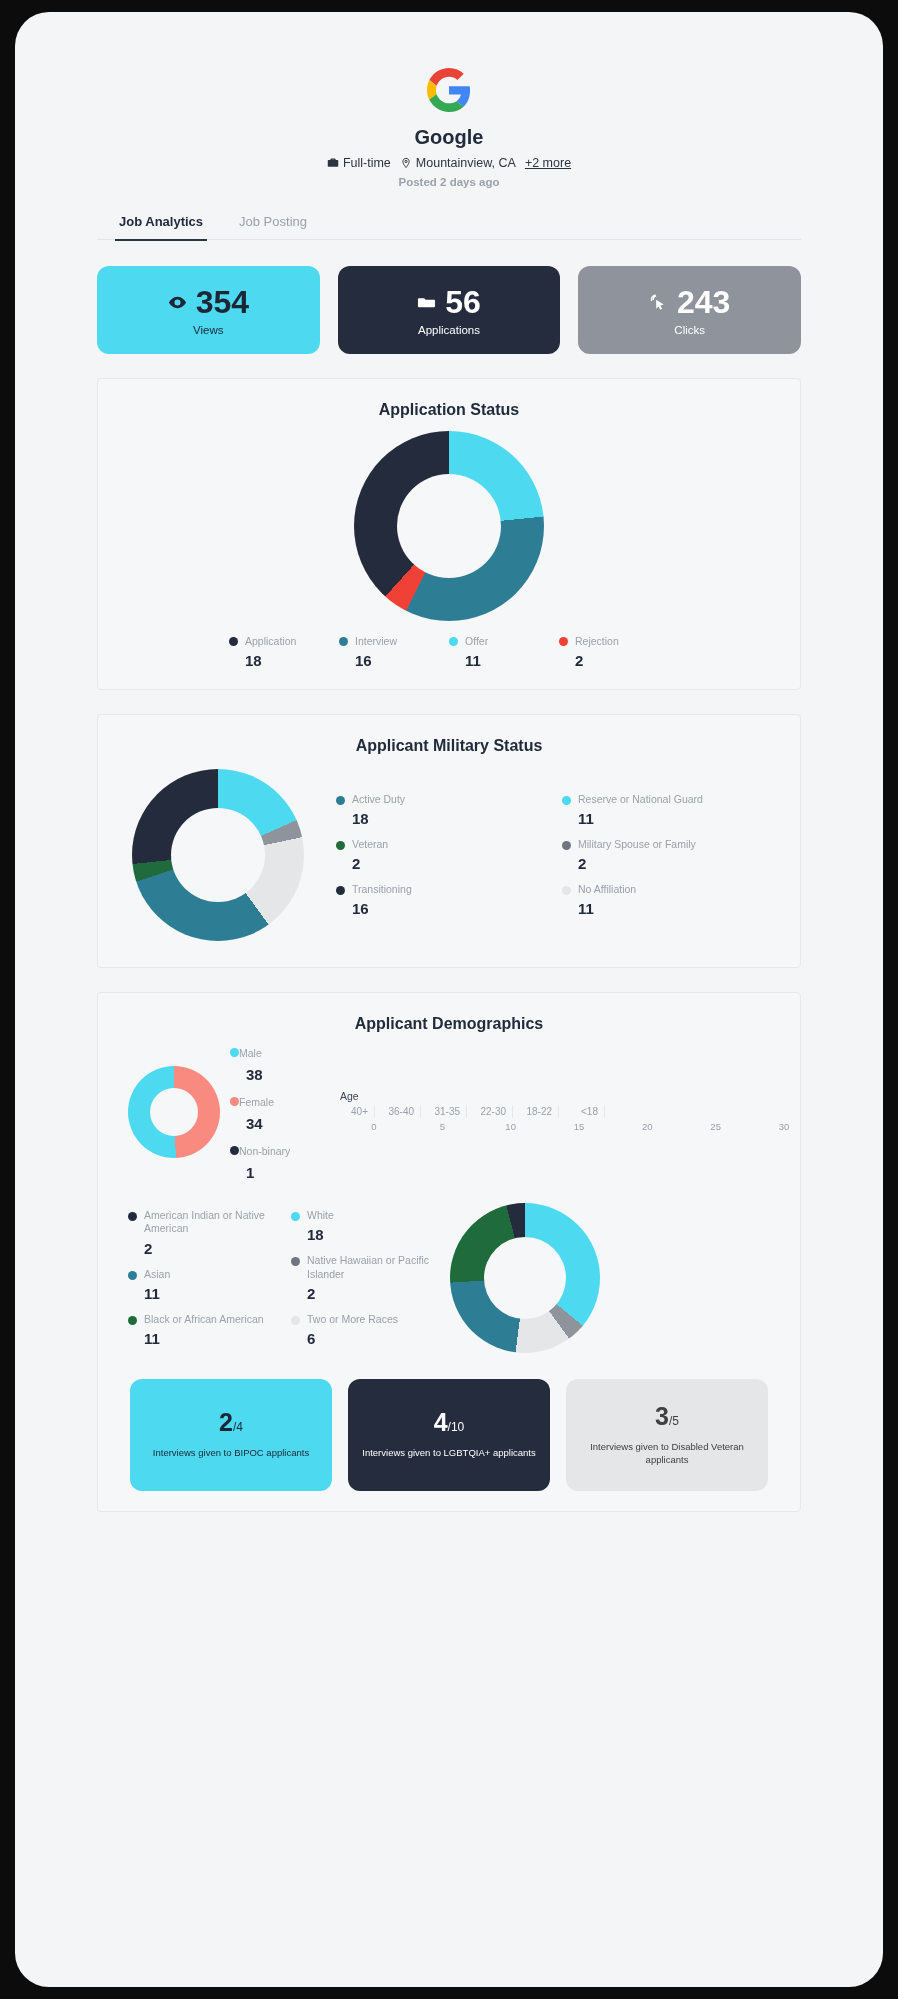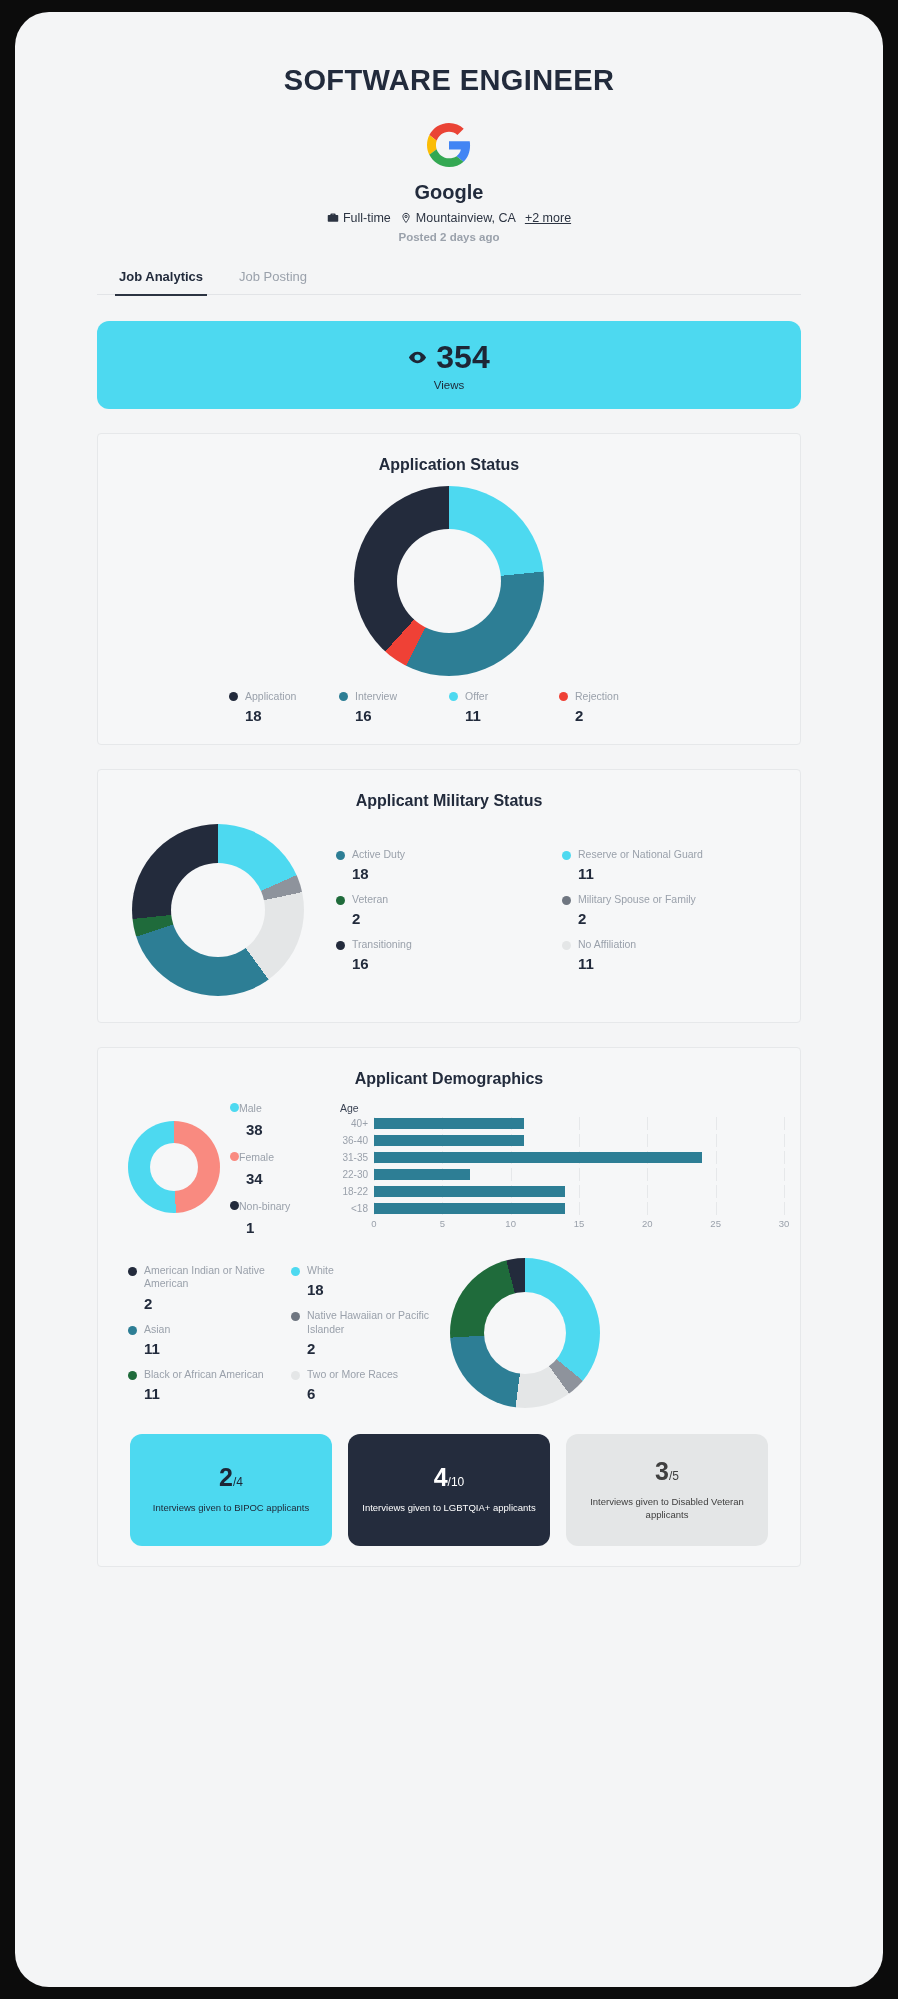--- a/index.html
+++ b/index.html
@@ -104,21 +104,21 @@
   .mil-entry .dot { margin-top:3px; }
   .mil-entry .lg-label { line-height:1.25; }
   .mil-entry .lg-value { font-size:15px; font-weight:bold; color:#222b3c; margin-top:4px; margin-left:16px; }
 
   
   .demo-top { display:flex; align-items:center; gap:10px; margin-top:6px; }
   .gender-legend { display:flex; flex-direction:column; gap:9px; width:92px; }
   .gender-legend .lg-value { margin-left:16px; }
   .agechart { flex:1; }
   .age-title { font-size:10.5px; color:#3b4354; text-align:left; margin-left:8px; margin-bottom:3px;}
-  .age-rows { display:flex; flex-direction:column; gap:4px; }
+  .age-rows { display:flex; gap:4px; }
   .age-row { display:flex; align-items:center; gap:6px; height:13px; }
   .age-cat { width:36px; text-align:right; font-size:10px; color:#9aa1ab; }
   .age-track { flex:1; position:relative; height:13px; }
   .grid-line { position:absolute; top:0; bottom:0; width:1px; background:#e6e8ea; }
   .age-bar { position:absolute; left:0; top:1px; bottom:1px; background:#2d7e95; }
   .age-axis { display:flex; margin-left:42px; margin-top:3px; position:relative; height:14px; }
   .age-tick { position:absolute; font-size:9.5px; color:#9aa1ab; transform:translateX(-50%); }
 
   .race-body { display:flex; align-items:center; margin-top:22px; gap:6px;}
   .race-legend { display:flex; gap:10px; width:330px; padding-left:14px;}
@@ -140,21 +140,20 @@
   .ratio.cyan { background:#4dd9f0; color:#1d2636; }
   .ratio.dark { background:#242c3d; color:#ffffff; }
   .ratio.grey { background:#e4e6e7; color:#404040; }
 </style>
 </head>
 <body>
 
 <div class="device">
 <div class="page">
 
-  <div class="job-title">SOFTWARE ENGINEER</div>
 
   <div class="logo-wrap">
     <svg width="44" height="44" viewBox="0 0 48 48">
       <path fill="#EA4335" d="M24 9.5c3.54 0 6.7 1.22 9.2 3.6l6.85-6.85C35.9 2.38 30.47 0 24 0 14.62 0 6.51 5.38 2.56 13.22l7.98 6.19C12.43 13.72 17.74 9.5 24 9.5z"></path>
       <path fill="#4285F4" d="M46.98 24.55c0-1.57-.15-3.09-.38-4.55H24v9.02h12.94c-.58 2.96-2.26 5.48-4.78 7.18l7.73 6c4.51-4.18 7.09-10.36 7.09-17.65z"></path>
       <path fill="#FBBC05" d="M10.53 28.59c-.48-1.45-.76-2.99-.76-4.59s.27-3.14.76-4.59l-7.98-6.19C.92 16.46 0 20.12 0 24c0 3.88.92 7.54 2.56 10.78l7.97-6.19z"></path>
       <path fill="#34A853" d="M24 48c6.48 0 11.93-2.13 15.89-5.81l-7.73-6c-2.15 1.45-4.92 2.3-8.16 2.3-6.26 0-11.57-4.22-13.47-9.91l-7.98 6.19C6.51 42.62 14.62 48 24 48z"></path>
     </svg>
   </div>
 
@@ -188,20 +187,39 @@
     <div class="kpi cyan">
       <div class="row">
         <svg width="19" height="19" viewBox="0 0 20 20">
           <path fill="#1d2636" d="M10 4C5.5 4 2 8 1 10c1 2 4.5 6 9 6s8-4 9-6c-1-2-4.5-6-9-6zm0 9.2A3.2 3.2 0 1 1 10 6.8a3.2 3.2 0 0 1 0 6.4z"></path>
           <circle cx="10" cy="10" r="1.7" fill="#4dd9f0"></circle>
         </svg>
         <span class="num">354</span>
       </div>
       <div class="lbl">Views</div>
     </div>
+    <div class="kpi dark">
+      <div class="row">
+        <svg width="19" height="19" viewBox="0 0 20 20">
+          <path fill="#ffffff" d="M2 5.5h5.6l1.4 1.6H18a1 1 0 0 1 1 1V14a1 1 0 0 1-1 1H2a1 1 0 0 1-1-1V6.5a1 1 0 0 1 1-1z"></path>
+        </svg>
+        <span class="num">56</span>
+      </div>
+      <div class="lbl">Applications</div>
+    </div>
+    <div class="kpi grey">
+      <div class="row">
+        <svg width="19" height="19" viewBox="0 0 20 20">
+          <path fill="none" stroke="#ffffff" stroke-width="1.4" d="M4.5 7.5a4.2 4.2 0 0 1 3-4.4M2.6 8.6a6.2 6.2 0 0 1 4.2-6.6"></path>
+          <path fill="#ffffff" d="M7.5 7.2l8 5-3.6.9 2 3.6-1.9 1-2-3.6-2.4 2.6z"></path>
+        </svg>
+        <span class="num">243</span>
+      </div>
+      <div class="lbl">Clicks</div>
+    </div>
   </div>
 
   <div class="card">
     <div class="card-title">Application Status</div>
     <div style="display:flex;justify-content:center;margin-top:12px;">
       <div class="donut" id="donut-status" style="width: 190px; height: 190px; background: conic-gradient(rgb(77, 217, 240) 0deg, rgb(77, 217, 240) 84.26deg, rgb(45, 126, 149) 84.26deg, rgb(45, 126, 149) 206.81deg, rgb(239, 65, 54) 206.81deg, rgb(239, 65, 54) 222.13deg, rgb(35, 43, 60) 222.13deg, rgb(35, 43, 60) 360deg);">
         <div class="hole" style="width:104px;height:104px;"></div>
       </div>
     </div>
     <div class="status-legend">

